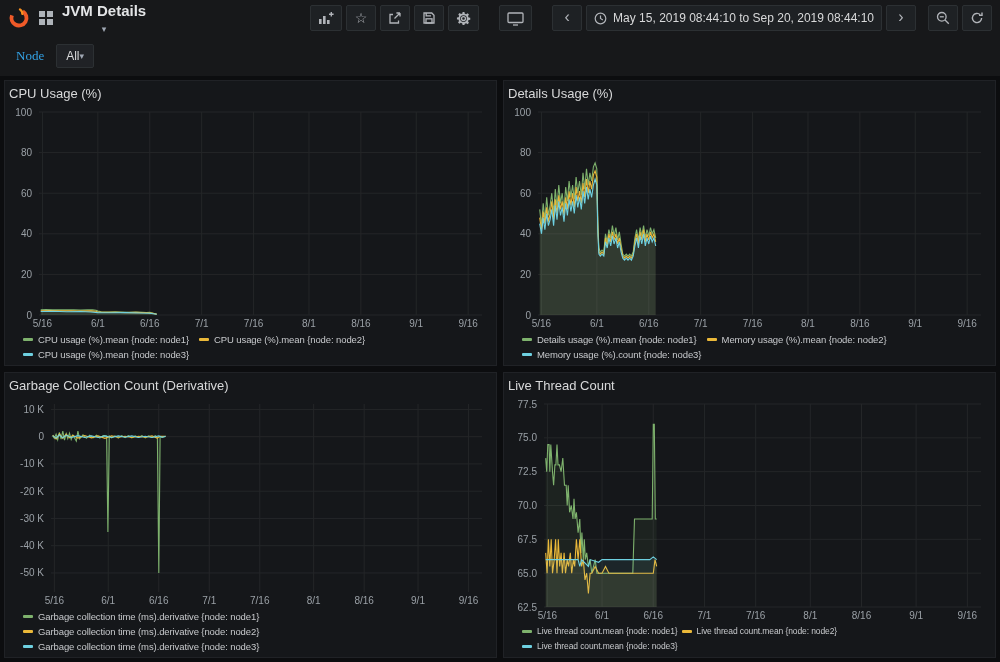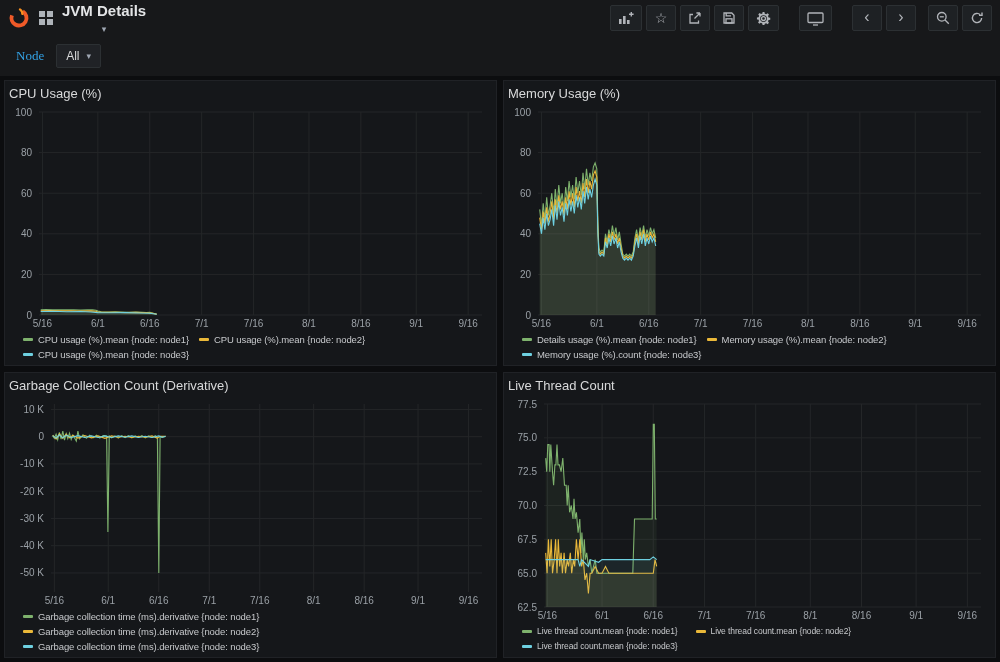--- a/index.html
+++ b/index.html
@@ -30,21 +30,21 @@
   .icon-btn svg { display: block; }
   .time-btn { font-size: 12px; color: #d8d9da; white-space: nowrap; }
   .chev { font-size: 16px; color: #b1b4b9; line-height: 1; padding-bottom: 2px; }
   .gap-sm { width: 12px; } .gap-xs { width: 4px; }
   
   .submenu { height: 40px; background: #17181a; display: flex; align-items: center; padding: 0 12px; gap: 8px; }
   .var-label { color: #33a2e5; font-size: 13px; padding: 4px 4px; font-family: Liberation Serif, serif; }
   .var-value {
     background: #202226; border: 1px solid #2c3033; border-radius: 2px;
     color: #d8d9da; font-size: 12px; padding: 4px 9px; cursor: pointer;
-    display: flex; align-items: center; gap: 7px; font-family: inherit;
+    display: flex; align-items: center; font-family: inherit;
   }
   
   .dashboard {
     position: absolute; top: 76px; left: 0; right: 0; bottom: 0;
     padding: 4px; display: grid;
     grid-template-columns: 1fr 1fr; grid-template-rows: 1fr 1fr; gap: 6px;
   }
   .panel {
     background: #15171a; border: 1px solid #202226;
     display: flex; flex-direction: column; min-height: 0; padding: 2px 6px 3px 4px;
@@ -53,21 +53,21 @@
     text-align: left; font-size: 13px; font-weight: 500; color: #d8d9da;
     height: 22px; line-height: 22px; cursor: pointer; flex: 0 0 auto;
   }
   .panel-chart { flex: 1 1 auto; min-height: 0; position: relative; }
   .panel-chart svg { position: absolute; top: 0; left: 0; font-family: inherit; }
   .panel-legend {
     flex: 0 0 auto; display: flex; flex-wrap: wrap; align-items: center;
     column-gap: 10px; row-gap: 2px; padding: 2px 8px 1px 14px;
     font-size: 9.5px; letter-spacing: -0.1px; color: #c7c9cc; line-height: 13px;
   }
-  .panel-legend.legend-tight { font-size: 8.5px; column-gap: 18px; align-items: center; }
+  .panel-legend.legend-tight { font-size: 8.5px; column-gap: 4px; align-items: center; }
   .legend-item { display: inline-flex; align-items: center; cursor: pointer; white-space: nowrap; }
   .legend-icon { display: inline-block; width: 10px; height: 3px; border-radius: 1px; margin-right: 5px; }
 </style>
 </head>
 <body>
 
 <div class="navbar">
   <div class="nav-left">
     <span class="logo">
       <svg width="22" height="22" viewBox="0 0 24 24">
@@ -123,20 +123,27 @@
     <span class="icon-btn">
       <svg width="17" height="15" viewBox="0 0 17 15" fill="none" stroke="#b1b4b9" stroke-width="1.3">
         <rect x="1" y="2" width="15" height="9.5" rx="1"></rect>
         <path d="M6 14 h5"></path>
       </svg>
     </span>
     <span class="gap-sm"></span>
     <span class="icon-btn">
         <span class="chev">‹</span>
       </span>
+    <span class="icon-btn time-btn">
+      <svg width="13" height="13" viewBox="0 0 13 13" fill="none" stroke="#b1b4b9" stroke-width="1.2">
+        <circle cx="6.5" cy="6.5" r="5.3"></circle>
+        <path d="M6.5 3.4 V6.5 L8.9 7.9"></path>
+      </svg>
+      <span>May 15, 2019 08:44:10 to Sep 20, 2019 08:44:10</span>
+    </span>
     <span class="icon-btn">
         <span class="chev">›</span>
       </span>
     <span class="gap-xs"></span>
     <span class="icon-btn">
       <svg width="14" height="14" viewBox="0 0 14 14" fill="none" stroke="#b1b4b9" stroke-width="1.3">
         <circle cx="5.8" cy="5.8" r="4.3"></circle>
         <path d="M9 9 L12.8 12.8"></path>
         <path d="M3.8 5.8 H7.8"></path>
       </svg>
@@ -212,21 +219,21 @@
           <span>CPU usage (%).mean {node: node2}</span>
         </span>
         <span class="legend-item">
           <span class="legend-icon" style="background: rgb(110, 208, 224);"></span>
           <span>CPU usage (%).mean {node: node3}</span>
         </span>
       </div>
   </div>
 
   <div class="panel">
-    <div class="panel-title">Memory Usage (%)</div>
+    <div class="panel-title">Details Usage (%)</div>
     <div class="panel-chart">
         <svg width="481" height="226">
           <line x1="30" x2="473" y1="210" y2="210" stroke="#242628" stroke-width="1"></line>
           <text x="23" y="213.5" fill="#9aa0a6" font-size="10" text-anchor="end">0</text>
           <line x1="30" x2="473" y1="169.4" y2="169.4" stroke="#242628" stroke-width="1"></line>
           <text x="23" y="172.9" fill="#9aa0a6" font-size="10" text-anchor="end">20</text>
           <line x1="30" x2="473" y1="128.8" y2="128.8" stroke="#242628" stroke-width="1"></line>
           <text x="23" y="132.3" fill="#9aa0a6" font-size="10" text-anchor="end">40</text>
           <line x1="30" x2="473" y1="88.2" y2="88.2" stroke="#242628" stroke-width="1"></line>
           <text x="23" y="91.7" fill="#9aa0a6" font-size="10" text-anchor="end">60</text>

